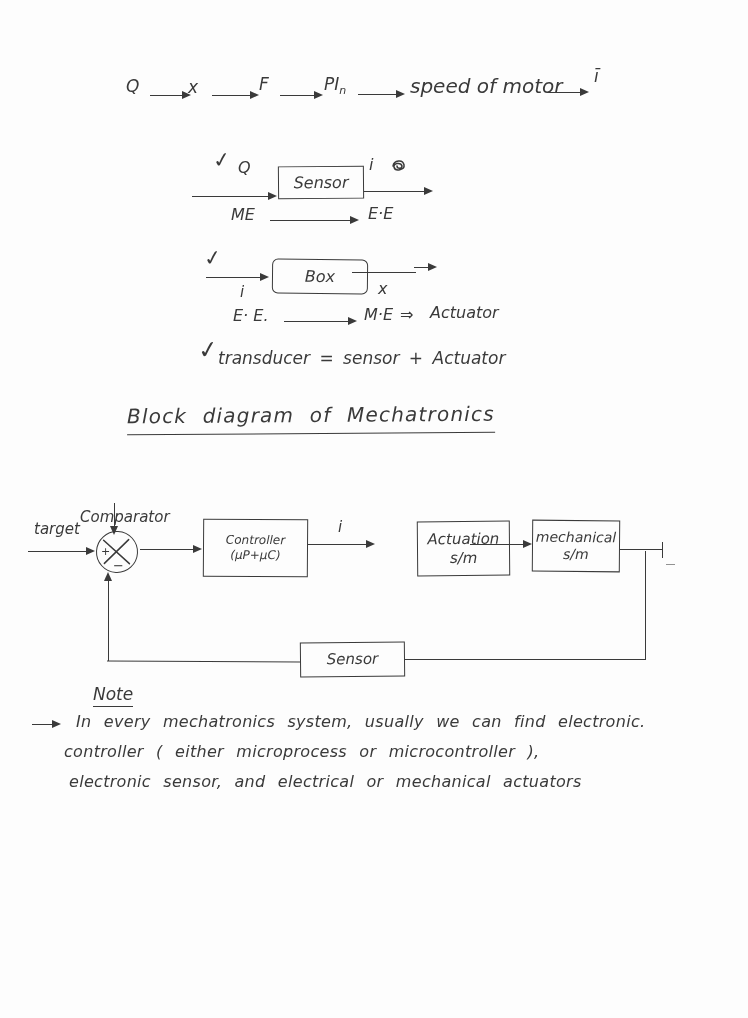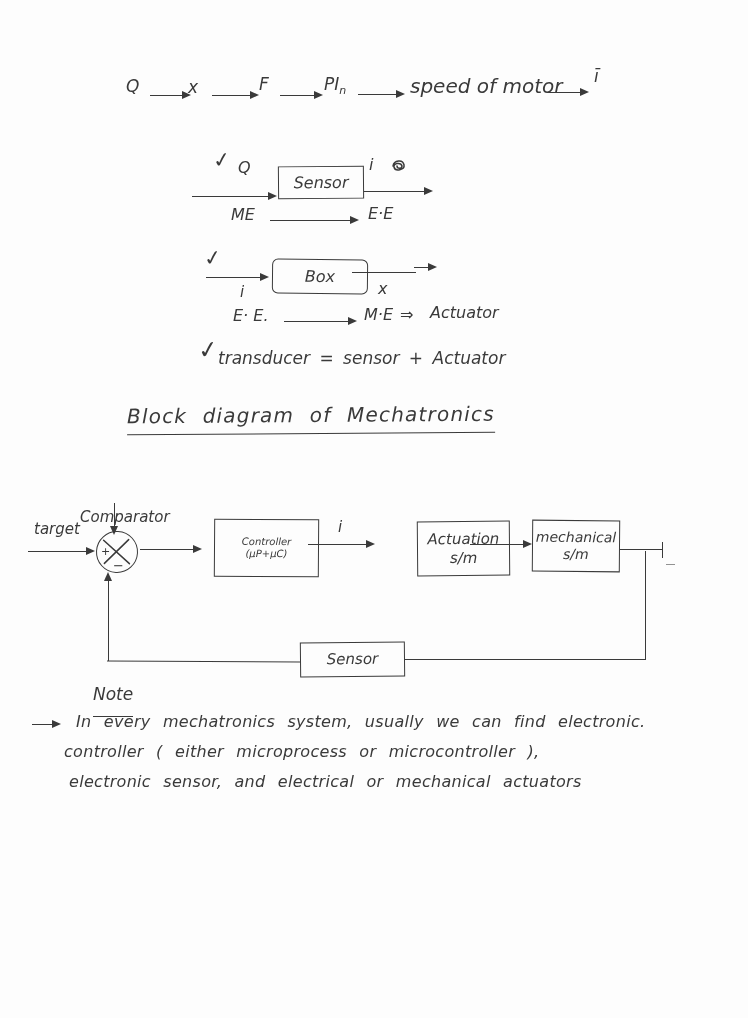--- a/index.html
+++ b/index.html
@@ -40,21 +40,21 @@
     display:flex; flex-direction:column; align-items:center; justify-content:center;
     line-height:1.25; text-align:center;
   }
   .check { font-style:normal; font-size:21px; transform:rotate(-8deg); }
   .lbl { white-space:nowrap; }
   .heading {
     font-size:20px; letter-spacing:1.2px; word-spacing:8px;
     border-bottom:1.6px solid var(--ink); padding-bottom:6px;
     transform:rotate(-0.4deg); white-space:nowrap;
   }
-  .note-title { font-size:17px; border-bottom:1.5px solid var(--ink); padding-bottom:12px; }
+  .note-title { font-size:17px; border-bottom:1.5px solid var(--ink); padding-bottom:2px; }
   .note-line { font-size:16px; word-spacing:7px; letter-spacing:0.3px; white-space:nowrap; }
   .sumcircle { position:absolute; width:42px; height:42px; border:1.6px solid var(--ink); border-radius:50%; }
   svg line, svg path { stroke:var(--ink); stroke-width:1.5; fill:none; stroke-linecap:round; }
 </style>
 </head>
 <body>
 
 <div class="page">
 
   <div>
@@ -123,21 +123,21 @@
       <svg width="39" height="39" viewBox="0 0 39 39">
         <line x1="6" y1="9" x2="33" y2="31"></line>
         <line x1="31" y1="7" x2="8" y2="32"></line>
       </svg>
     </div>
     <span class="abs lbl" style="left:101px; top:545px; font-size:11px; font-style:normal;">+</span>
     <span class="abs lbl" style="left:113px; top:558px; font-size:13px; font-style:normal;">−</span>
 
     <div class="arr" style="left:140px; top:549px; width:53px;"></div>
 
-    <div class="hbox" style="left:203px; top:519px; width:105px; height:58px; font-size:10px; transform:rotate(0.4deg);margin-left:11px;">
+    <div class="hbox" style="left:203px; top:519px; width:105px; height:58px; font-size:12px; transform:rotate(0.4deg);">
       <span>Controller</span>
       <span>(μP+μC)</span>
     </div>
 
     <div class="arr" style="left:308px; top:544px; width:58px;"></div>
     <span class="abs lbl" style="left:338px; top:518px; font-size:15px;">i</span>
 
     <div class="hbox" style="left:377px; top:521px; width:93px; height:55px; font-size:15px; transform:rotate(-0.5deg);margin-left:40px;">
       <span>Actuation</span>
       <span>s/m</span>

